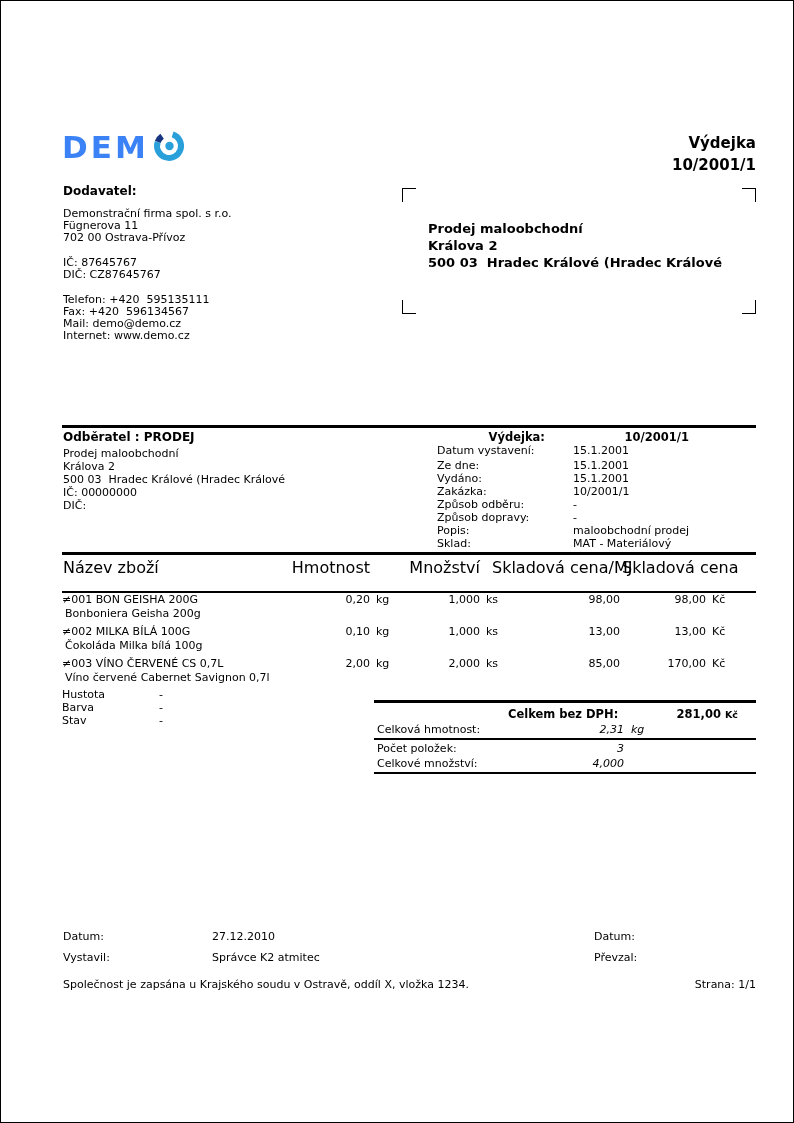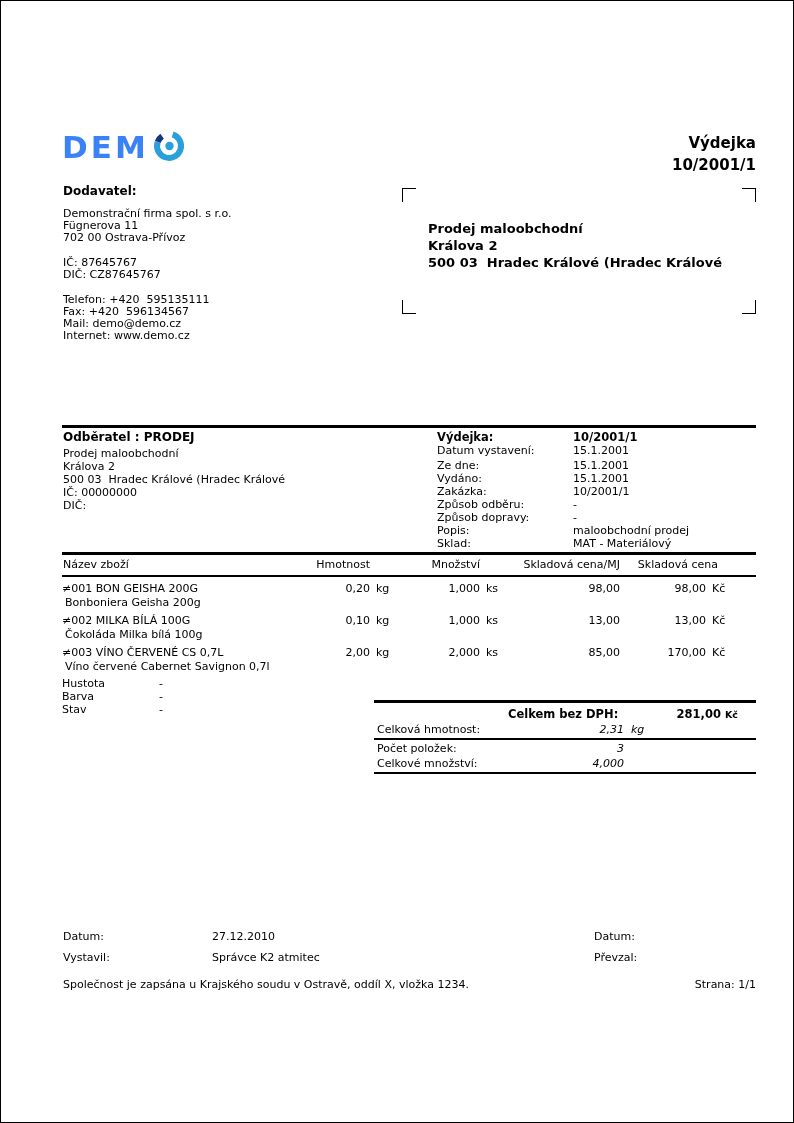--- a/index.html
+++ b/index.html
@@ -40,34 +40,34 @@
   .rule-thick { height:3px; background:#000; }
   .rule-med { height:2px; background:#000; }
   .divider1 { position:absolute; left:62px; top:425px; width:694px; }
 
   
   .customer { position:absolute; left:63px; top:431px; line-height:13px; }
   .customer .head { font-weight:bold; font-size:12px; margin-bottom:3px; }
 
   .details { position:absolute; left:437px; top:431px; }
   .drow { display:flex; line-height:13px; }
-  .drow.bold { font-weight:bold; font-size:11.5px; }
+  .drow.bold { font-weight:bold; font-size:11.5px;justify-content:flex-end; }
   .drow.gap { margin-top:2px; }
   .dlabel { width:136px; }
 
   
   .items { position:absolute; left:62px; top:552px; width:694px; }
-  .thead { position:relative; height:20px; font-size:11px; padding-top:3px; }
+  .thead { position:relative; height:36px; font-size:16px; padding-top:3px; }
   .thead span { position:absolute; white-space:pre; }
   .h-name { left:1px; }
   .h-w   { left:200px; width:108px; text-align:right; }
   .h-q   { left:330px; width:88px;  text-align:right; }
   .h-pmj { left:430px; width:128px; text-align:right; }
   .h-p   { left:560px; width:96px;  text-align:right; }
-  .ibody { padding-top:5px; }
+  .ibody { }
   .item { margin-bottom:4px; }
   .irow { display:grid; grid-template-columns:250px 58px 36px 74px 30px 110px 86px 49px; line-height:14px; }
   .c-num { text-align:right; }
   .c-unit { padding-left:6px; }
   .desc { margin-left:3px; line-height:14px; }
   .attrs { margin-top:3px; line-height:13px; }
   .attr { display:flex; }
   .attr-label { width:97px; }
 
   

